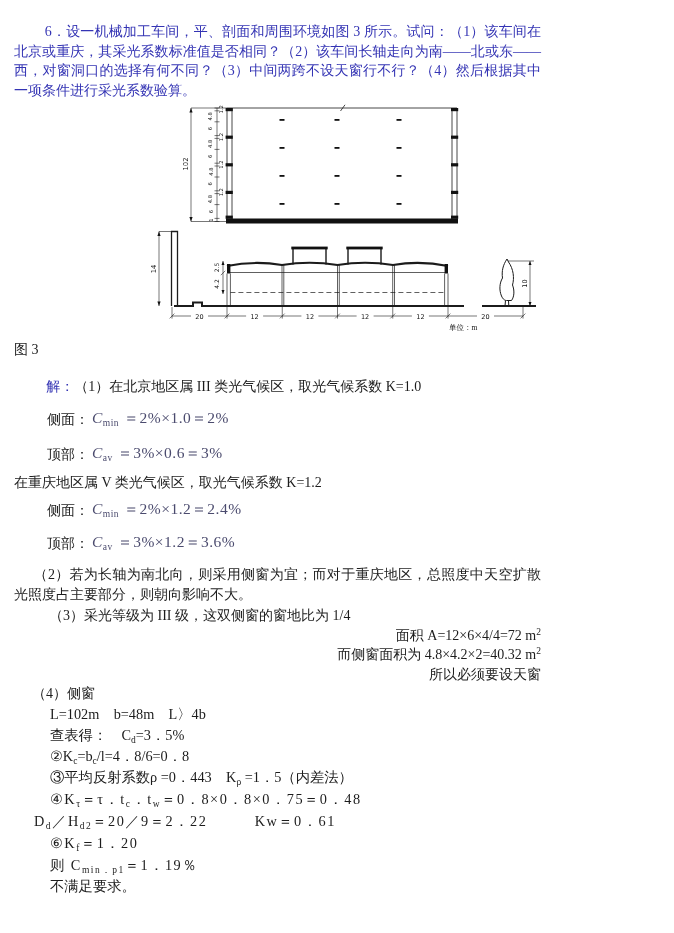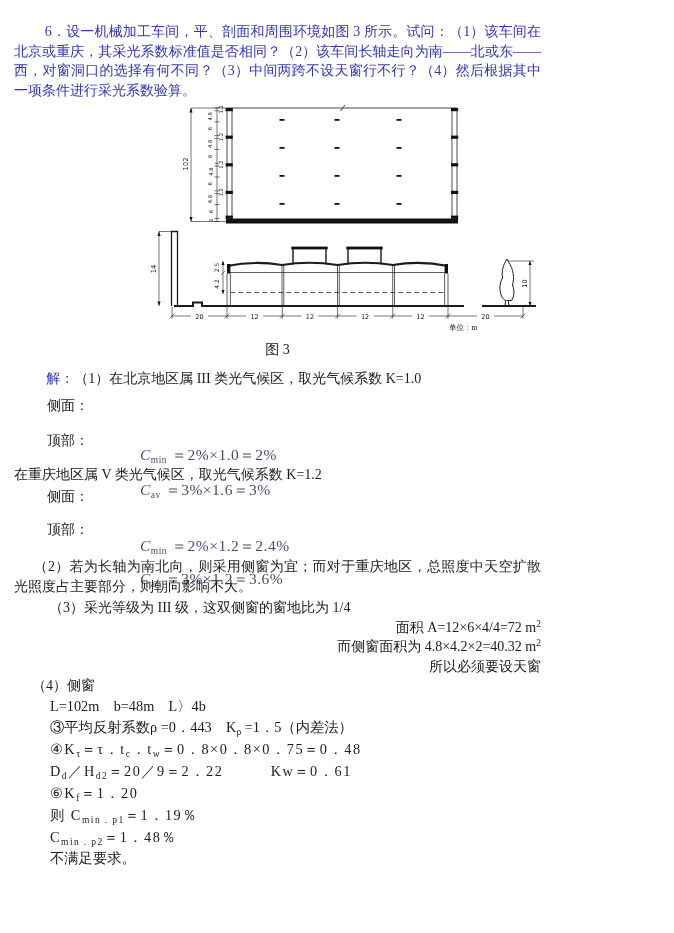--- a/index.html
+++ b/index.html
@@ -7,39 +7,39 @@
     width:674px;height:933px;overflow:hidden;background:#ffffff;
     font-family:"Liberation Serif","DejaVu Serif",serif;color:#1c1c1c;
   }
   .page{box-sizing:border-box;width:554px;height:933px;padding:22px 13px 0 14px;}
   .question{
     margin:0;font-size:14px;line-height:19.5px;text-align:justify;
     text-indent:2.2em;color:#3434b4;
   }
   .fig{margin:4px 0 0 132px;width:395px;height:235px;}
   .fig svg{display:block;}
-  .caption{margin:2px 0 0;text-align:center;font-size:14px;color:#1c1c1c;}
+  .caption{margin:2px 0 0;font-size:14px;color:#1c1c1c;}
   .sol{margin:0;font-size:14px;line-height:19.5px;}
-  .intro{margin-top:10px;text-indent:2.3em;}
+  .intro{margin-top:18px;text-indent:2.3em;}
   .blue{color:#3434b4;}
-  .cline{margin:8px 0 0 33px;height:24px;display:flex;align-items:flex-start;font-size:14px;gap:48px;}
+  .cline{margin:8px 0 0 33px;height:24px;display:flex;align-items:flex-end;font-size:14px;}
   .mt11{margin-top:11px;} .mt9{margin-top:9px;} .mt4{margin-top:4px;} .mt3{margin-top:3px;} .mt2{margin-top:2px;}
   .clabel{flex:none;}
   .cmath{font-family:"Liberation Serif","DejaVu Serif",serif;color:#4b4b6e;font-size:15.5px;margin-left:3px;letter-spacing:0.5px;margin-top:48px;}
   .cmath i{font-style:italic;}
   sub{font-size:9.5px;vertical-align:-3px;line-height:0;}
   sup{font-size:9.5px;vertical-align:5px;line-height:0;}
   .flush{margin-top:9px;}
   .indent{text-indent:1.4em;text-align:justify;margin-top:12px;}
   .ind3{text-indent:2.5em;}
   .m33{margin-left:33px;text-align:right;}
   .m38{margin-left:18px;}
   .step{margin:0 0 0 36px;font-size:14.3px;line-height:21px;}
   .step.wide{line-height:22px;letter-spacing:1.5px;}
-  .ind2{margin-left:36px;}
+  .ind2{margin-left:20px;}
   .mL41{}
 </style>
 </head>
 <body>
 
 <div class="page">
 
   <p class="question">6．设一机械加工车间，平、剖面和周围环境如图 3 所示。试问：（1）该车间在北京或重庆，其采光系数标准值是否相同？（2）该车间长轴走向为南——北或东——西，对窗洞口的选择有何不同？（3）中间两跨不设天窗行不行？（4）然后根据其中一项条件进行采光系数验算。</p>
 
   <div class="fig">
@@ -223,21 +223,21 @@
   <p class="caption">图 3</p>
 
   <p class="sol intro"><span class="blue">解：</span><span>（1）在北京地区属 III 类光气候区，取光气候系数 K=1.0</span></p>
 
   <div class="cline">
     <span class="clabel">侧面：</span>
     <span class="cmath"><i>C</i><sub>min</sub><span> ＝2%×1.0＝2%</span></span>
   </div>
   <div class="cline mt11">
     <span class="clabel">顶部：</span>
-    <span class="cmath"><i>C</i><sub>av</sub><span> ＝3%×1.6＝3%</span></span>
+    <span class="cmath"><i>C</i><sub>av</sub><span> ＝3%×0.6＝3%</span></span>
   </div>
 
   <p class="sol flush">在重庆地区属 V 类光气候区，取光气候系数 K=1.2</p>
 
   <div class="cline mt4">
     <span class="clabel">侧面：</span>
     <span class="cmath"><i>C</i><sub>min</sub><span> ＝2%×1.2＝2.4%</span></span>
   </div>
   <div class="cline mt9">
     <span class="clabel">顶部：</span>
@@ -245,21 +245,22 @@
   </div>
 
   <p class="sol indent">（2）若为长轴为南北向，则采用侧窗为宜；而对于重庆地区，总照度中天空扩散光照度占主要部分，则朝向影响不大。</p>
   <p class="sol ind3 mt2">（3）采光等级为 III 级，这双侧窗的窗地比为 1/4</p>
   <p class="sol m33"><span>面积 A=12×6×4/4=72 m</span><sup>2</sup></p>
   <p class="sol m33"><span>而侧窗面积为 4.8×4.2×2=40.32 m</span><sup>2</sup></p>
   <p class="sol m33">所以必须要设天窗</p>
   <p class="sol m38">（4）侧窗</p>
 
   <p class="step mL41 mt3">L=102m　b=48m　L〉4b</p>
+  <p class="step mL41"><span>查表得：　C</span><sub>d</sub><span>=3．5%</span></p>
+  <p class="step"><span>②K</span><sub>c</sub><span>=b</span><sub>c</sub><span>/l=4．8/6=0．8</span></p>
   <p class="step"><span>③平均反射系数ρ =0．443　K</span><sub>ρ</sub><span> =1．5（内差法）</span></p>
   <p class="step wide"><span>④K</span><sub>τ</sub><span>＝τ．t</span><sub>c</sub><span>．t</span><sub>w</sub><span>＝0．8×0．8×0．75＝0．48</span></p>
   <p class="step wide ind2"><span>D</span><sub>d</sub><span>／H</span><sub>d2</sub><span>＝20／9＝2．22　　　Kw＝0．61</span></p>
   <p class="step wide"><span>⑥K</span><sub>f</sub><span>＝1．20</span></p>
   <p class="step wide"><span>则 C</span><sub>min．p1</sub><span>＝1．19％</span></p>
-  <p class="step wide ind2"><span>C</span><sub>min．p2</sub><span>＝1．48％</span></p>
   <p class="step">不满足要求。</p>
 
 </div>
 
 </body></html>

